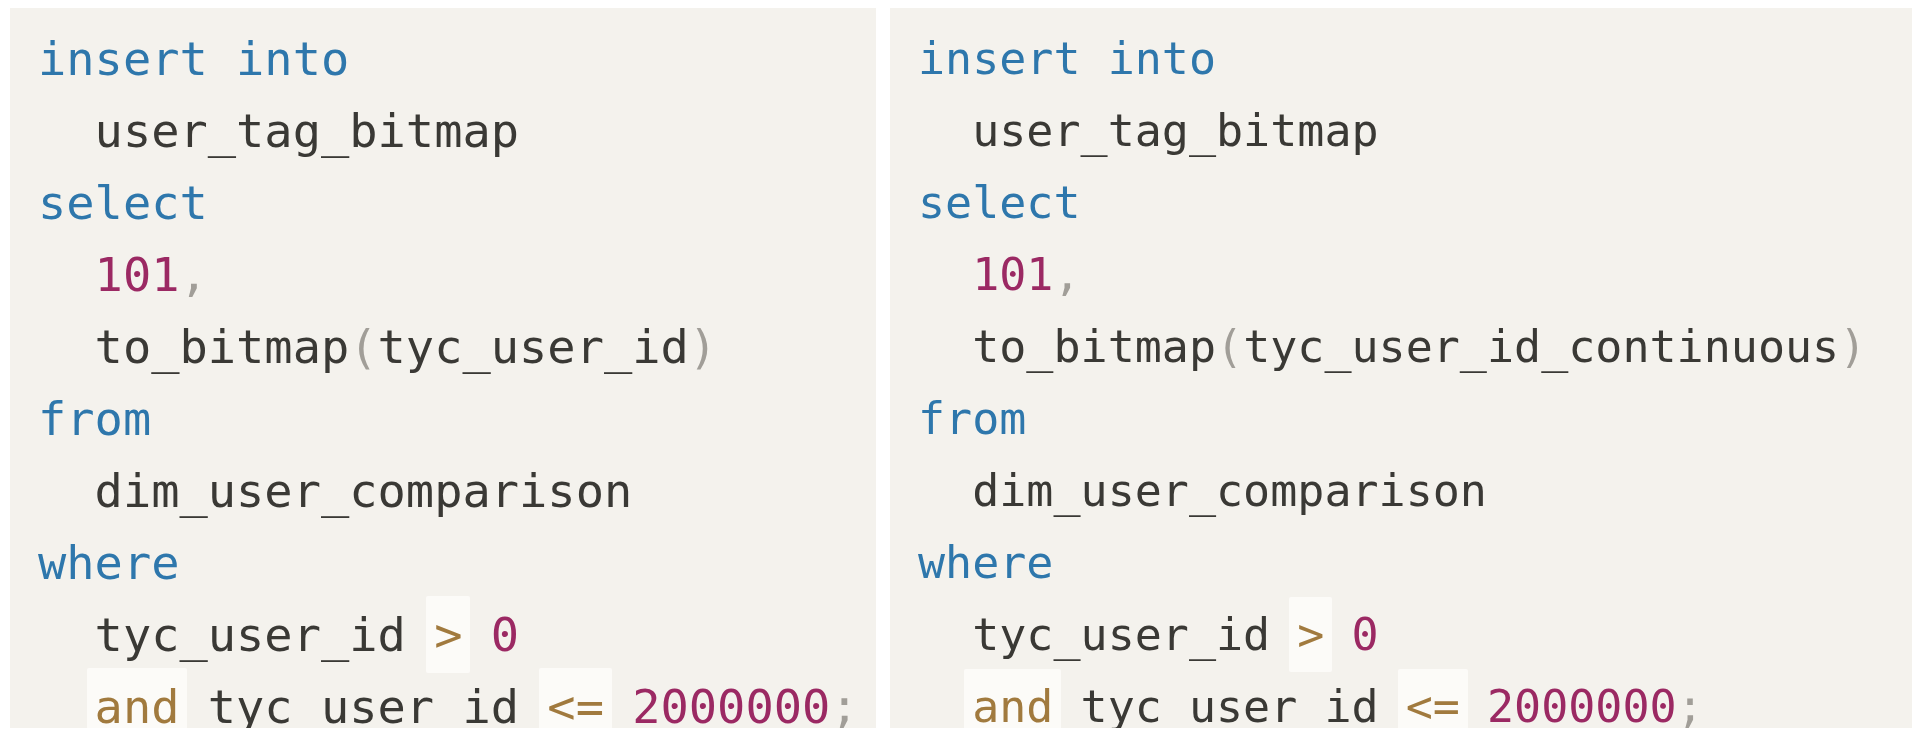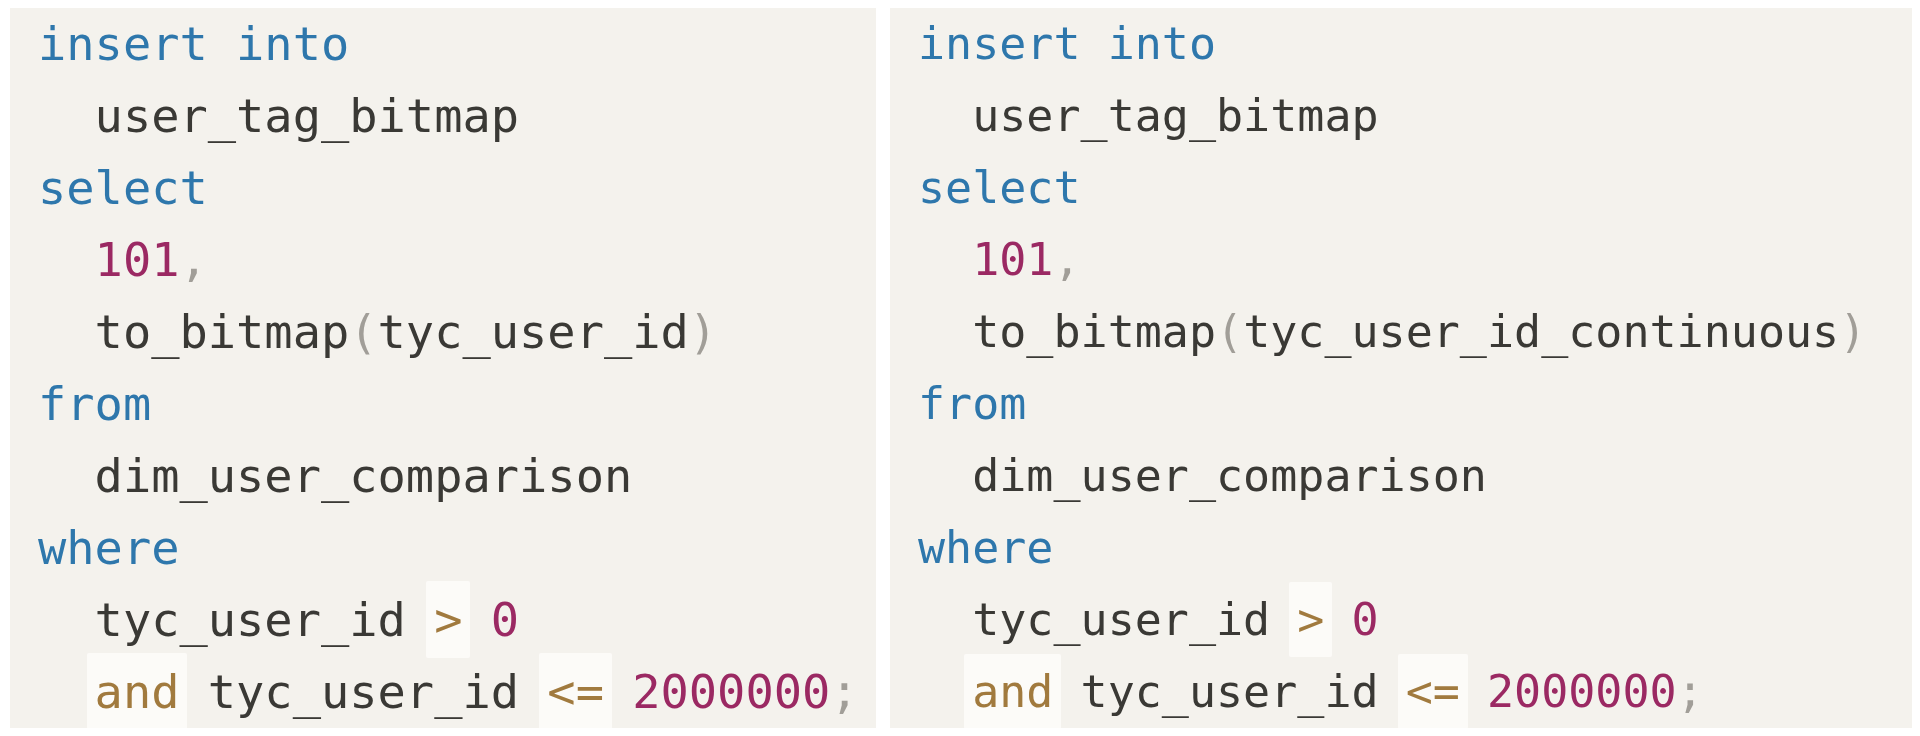--- a/index.html
+++ b/index.html
@@ -15,21 +15,21 @@
     width: 1920px;
     height: 736px;
     font-family: "DejaVu Sans Mono", "Liberation Mono", monospace;
   }
   .code-panel {
     position: absolute;
     top: 8px;
     height: 720px;
     background: var(--panel-bg, #f4f2ed);
     box-sizing: border-box;
-    padding: 0 0 0 28px;
+    padding: 15px 0 0 28px;
     white-space: pre;
     overflow: hidden;
   }
   .code-panel.left {
     left: 10px;
     width: 866px;
     font-size: 47px;
   }
   .code-panel.right {
     left: 890px;

